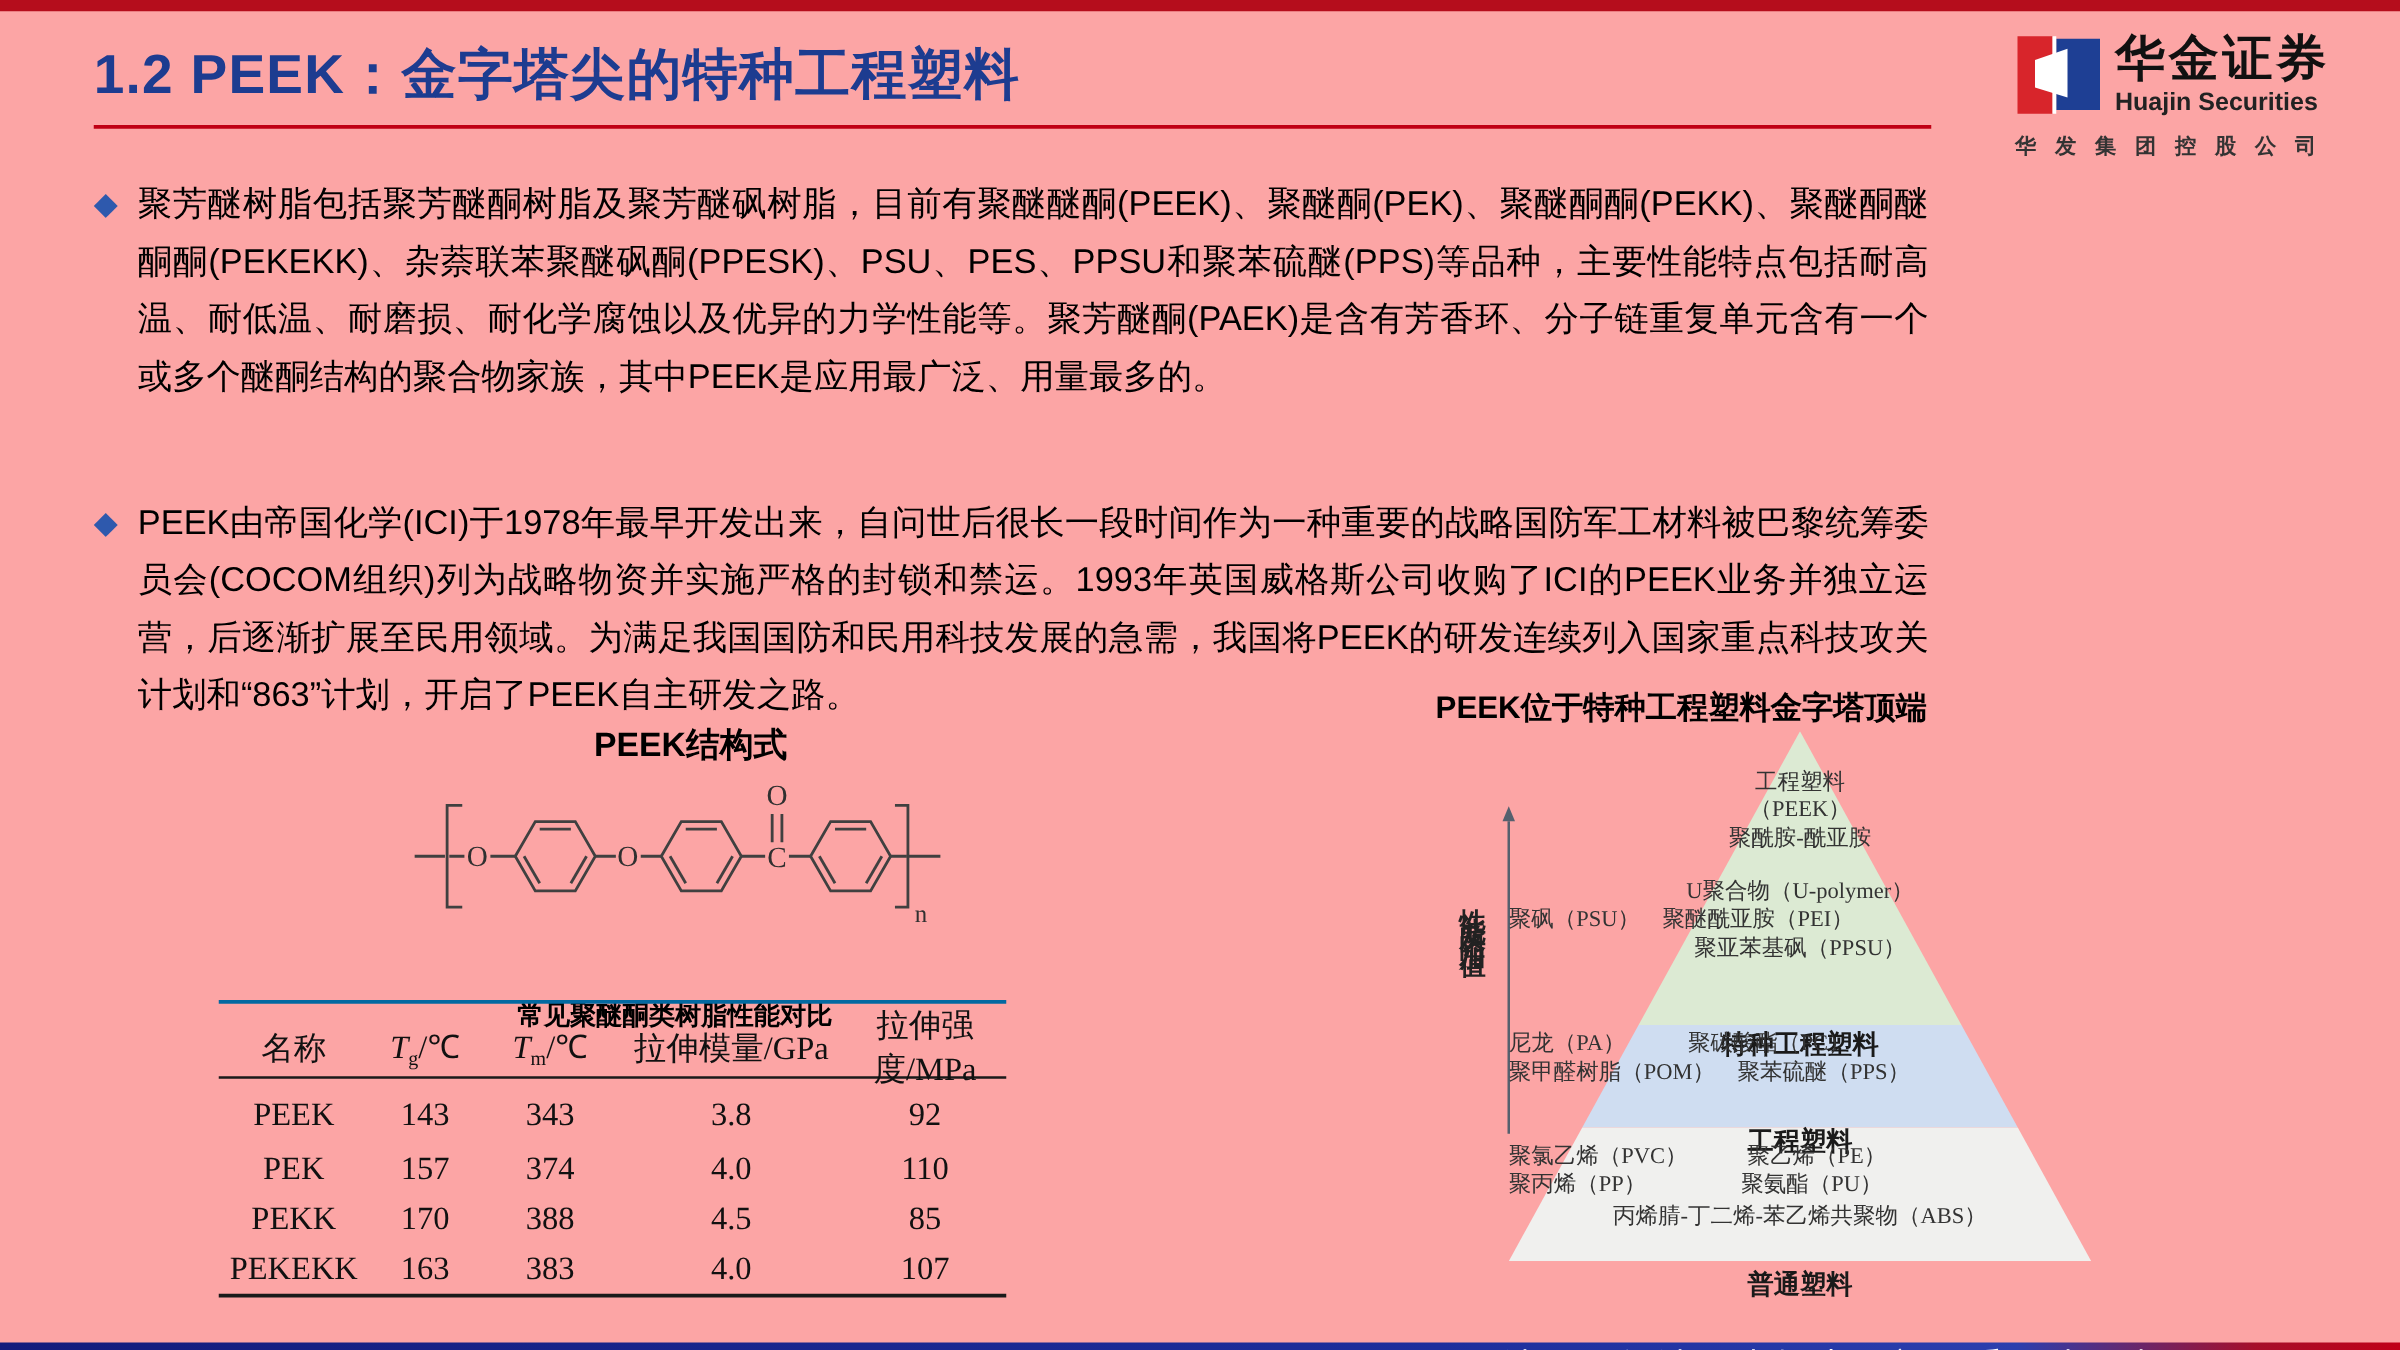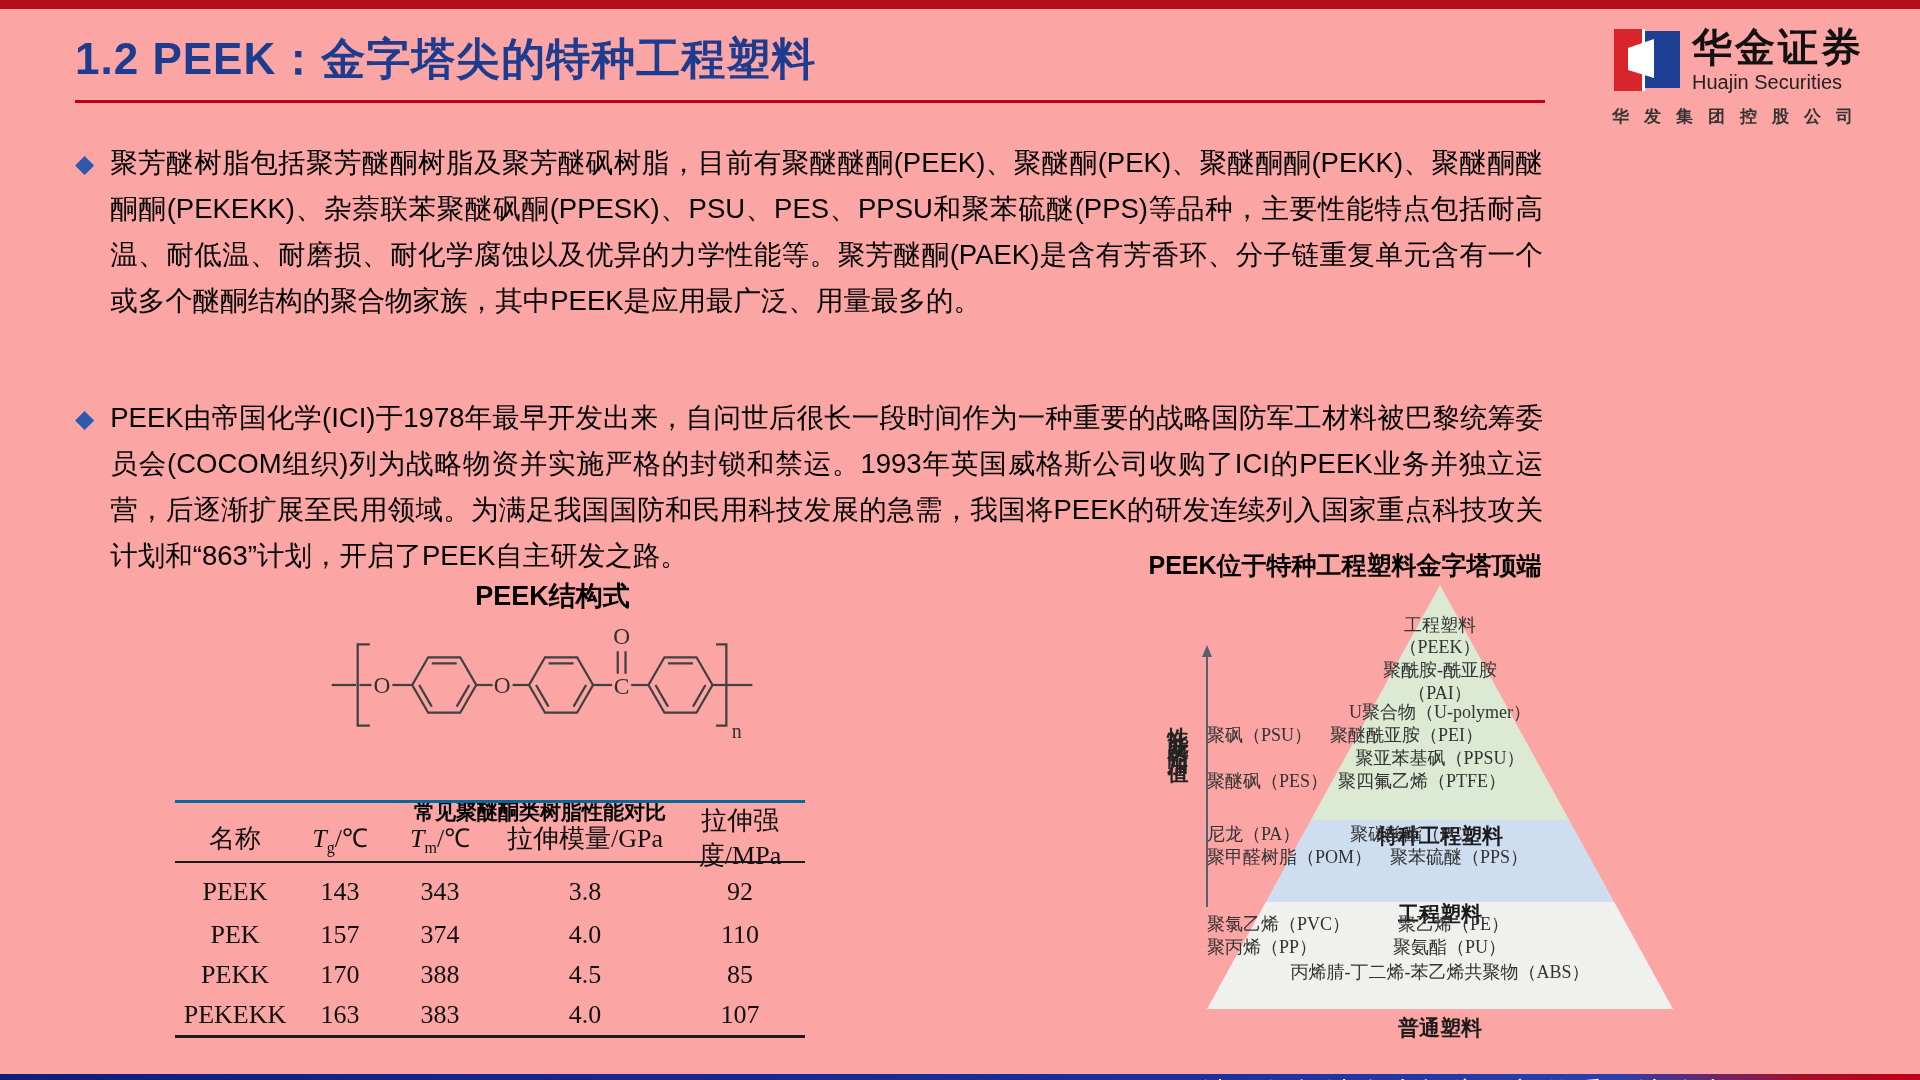--- a/index.html
+++ b/index.html
@@ -9,21 +9,21 @@
   .topbar{position:absolute;left:0;top:0;width:1920px;height:9px;background:#b50d1c;}
   
   .title{position:absolute;left:75px;top:30px;margin:0;font-size:44px;font-weight:bold;
          color:#1d3c90;letter-spacing:1px;white-space:nowrap;}
   .title-underline{position:absolute;left:75px;top:100px;width:1470px;height:3px;background:#c00014;}
   
   .logo{position:absolute;left:1612px;top:26px;width:300px;}
   .logo-row{display:flex;align-items:flex-start;gap:10px;}
   .logo-mark{width:70px;height:70px;flex:0 0 auto;}
   .logo-cn{font-size:40px;font-weight:bold;color:#111;letter-spacing:3px;line-height:1.05;white-space:nowrap;}
-  .logo-en{font-size:20px;font-weight:normal;color:#222;margin-top:3px;white-space:nowrap;}
+  .logo-en{font-size:20px;font-weight:bold;color:#222;margin-top:3px;white-space:nowrap;}
   .logo-group{margin-top:9px;font-size:17px;font-weight:bold;color:#333;letter-spacing:15px;white-space:nowrap;}
   
   .bullet{position:absolute;left:75px;width:1468px;display:flex;gap:16px;}
   .bullet .marker{color:#2e59ad;font-size:25px;line-height:46px;flex:0 0 auto;}
   .bullet .btext{font-size:27.5px;line-height:46px;color:#000;text-align:justify;}
   #bullet1{top:140px;}
   #bullet2{top:395px;}
   
   .fig-title{position:absolute;font-weight:bold;color:#000;text-align:center;white-space:nowrap;}
   #structure-title{left:330px;top:578px;width:445px;font-size:27px;}
@@ -198,31 +198,26 @@
   <div id="pyramid">
     <div class="tier-special"></div>
     <div class="tier-eng"></div>
     <div class="tier-common"></div>
   </div>
 
   <div id="pyramid-labels">
     <div class="pyr-line" style="top:31px">工程塑料</div>
     <div class="pyr-line" style="top:53px">（PEEK）</div>
     <div class="pyr-line" style="top:76px">聚酰胺-酰亚胺</div>
-    <div class="pyr-line" style="top:99px">（PAI）</div>
     <div class="pyr-line" style="top:118px">U聚合物（U-polymer）</div>
     <div class="pyr-pair" style="top:141px;gap:18px">
       <span>聚砜（PSU）</span>
       <span>聚醚酰亚胺（PEI）</span>
     </div>
     <div class="pyr-line" style="top:164px">聚亚苯基砜（PPSU）</div>
-    <div class="pyr-pair" style="top:187px;gap:10px">
-      <span>聚醚砜（PES）</span>
-      <span>聚四氟乙烯（PTFE）</span>
-    </div>
     <div class="pyr-label" style="top:209px">特种工程塑料</div>
 
     <div class="pyr-pair" style="top:240px;gap:50px">
       <span>尼龙（PA）</span>
       <span>聚碳酸酯（PC）</span>
     </div>
     <div class="pyr-pair" style="top:263px;gap:18px">
       <span>聚甲醛树脂（POM）</span>
       <span>聚苯硫醚（PPS）</span>
     </div>

